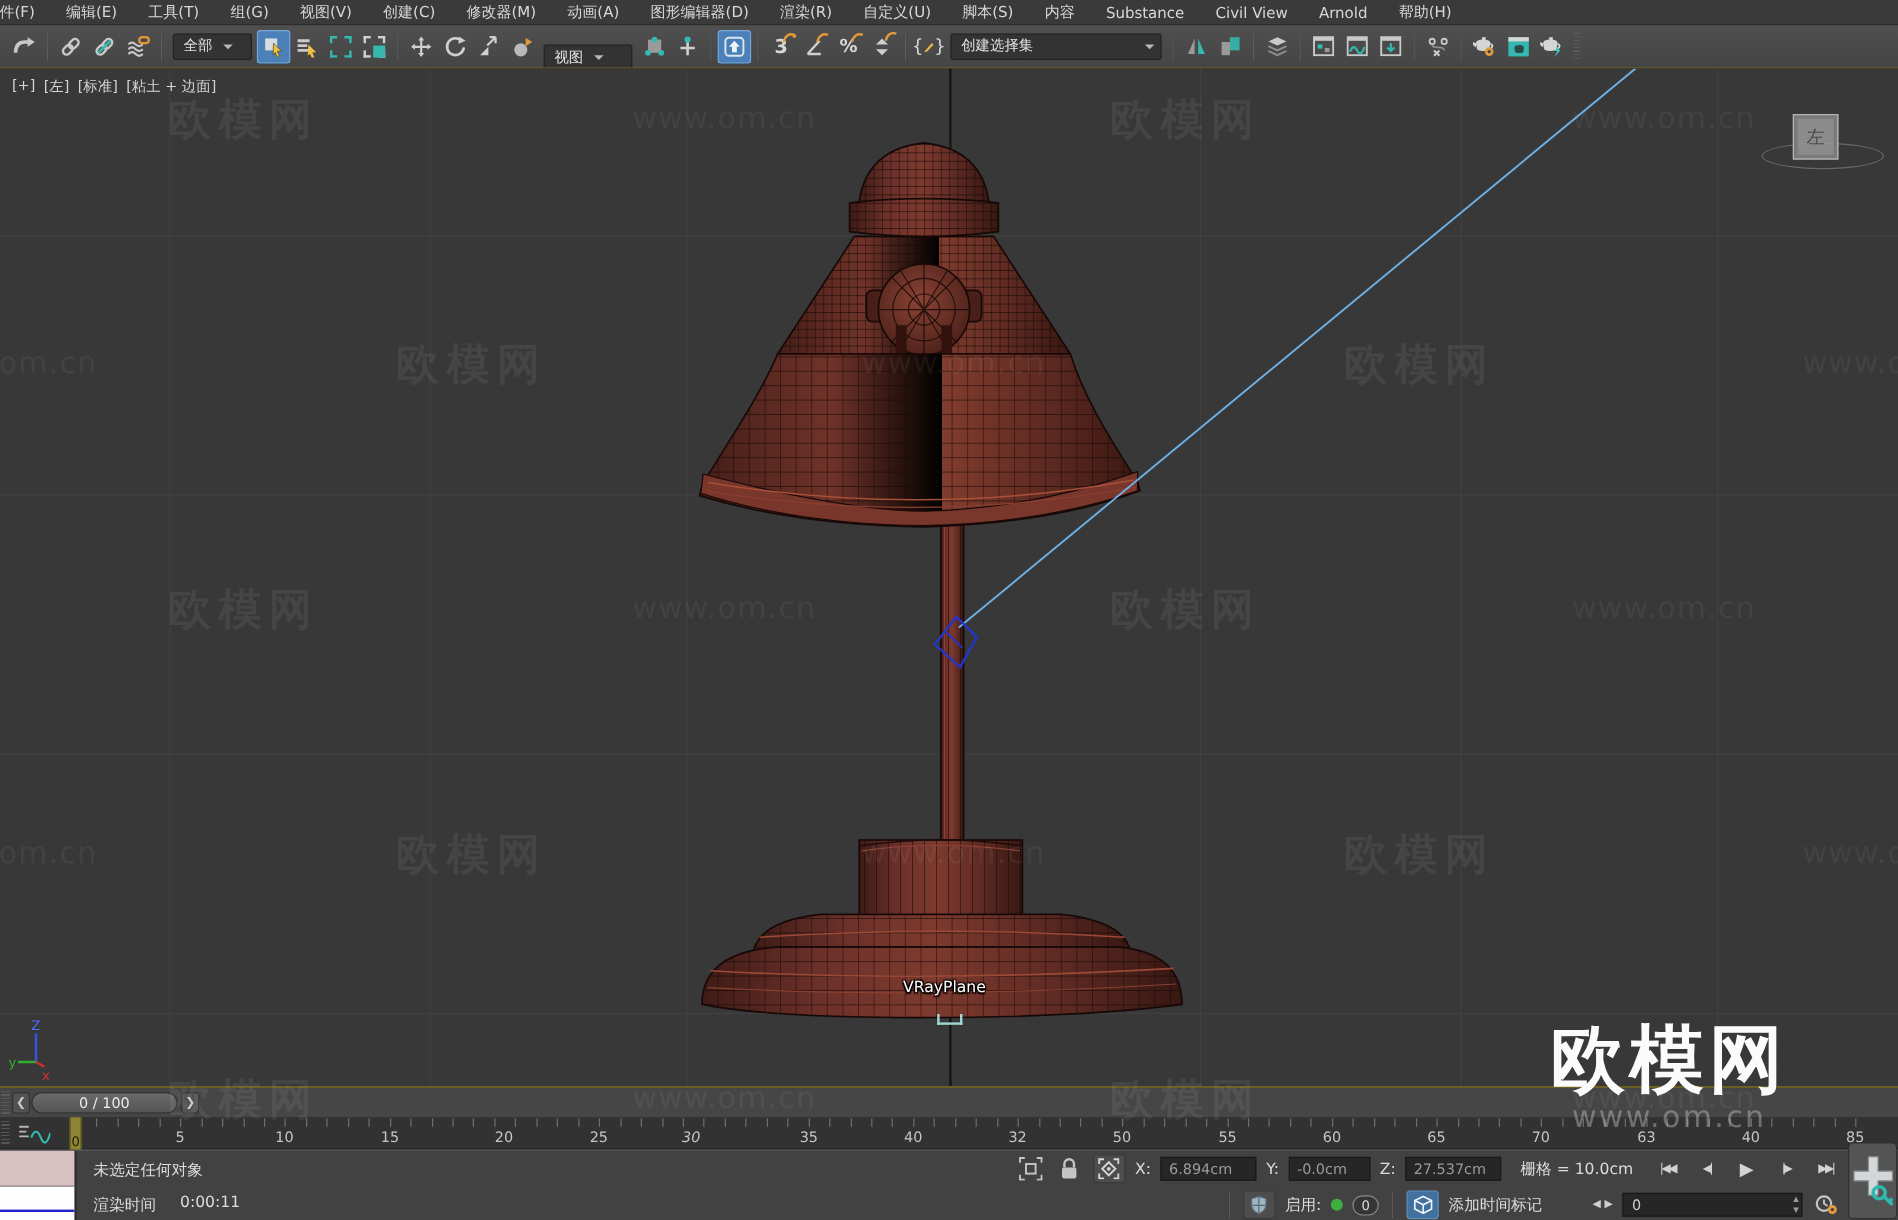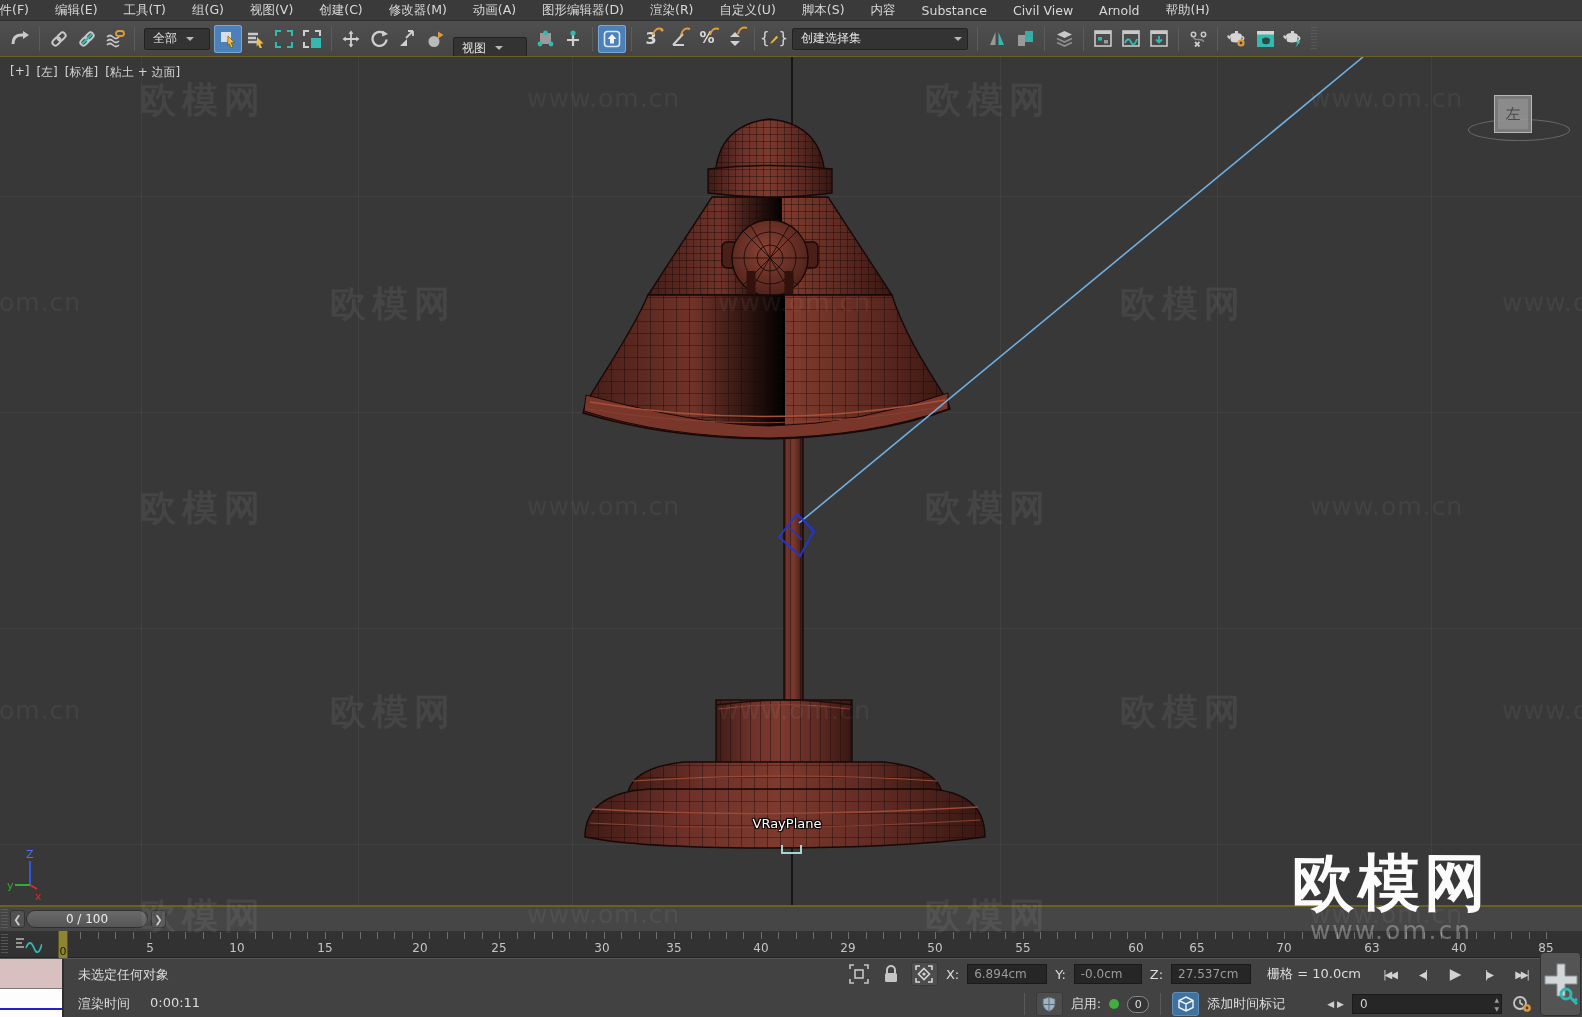--- a/index.html
+++ b/index.html
@@ -615,27 +615,27 @@
       <div class="ruler-tick" style="left: 1494px;"></div>
       <div class="ruler-tick" style="left: 1511px;"></div>
       <div class="ruler-tick" style="left: 1529px;"></div>
       <div class="ruler-tick" style="left: 1546px;"></div>
       <div class="ruler-label" style="left: 63px;">0</div>
       <div class="ruler-label" style="left: 150px;">5</div>
       <div class="ruler-label" style="left: 237px;">10</div>
       <div class="ruler-label" style="left: 325px;">15</div>
       <div class="ruler-label" style="left: 420px;">20</div>
       <div class="ruler-label" style="left: 499px;">25</div>
-      <div class="ruler-label" style="left: 602px;">30</div>
+      <div class="ruler-label" style="left: 576px; font-style: italic;">30</div>
       <div class="ruler-label" style="left: 674px;">35</div>
       <div class="ruler-label" style="left: 761px;">40</div>
-      <div class="ruler-label" style="left: 848px;">29</div>
+      <div class="ruler-label" style="left: 848px;">32</div>
       <div class="ruler-label" style="left: 935px;">50</div>
       <div class="ruler-label" style="left: 1023px;">55</div>
-      <div class="ruler-label" style="left: 1136px;">60</div>
+      <div class="ruler-label" style="left: 1110px;">60</div>
       <div class="ruler-label" style="left: 1197px;">65</div>
       <div class="ruler-label" style="left: 1284px;">70</div>
       <div class="ruler-label" style="left: 1372px;">63</div>
       <div class="ruler-label" style="left: 1459px;">40</div>
       <div class="ruler-label" style="left: 1546px;">85</div>
     </div>
   <div id="frame-marker">
     <span>0</span>
   </div>
 </div>

